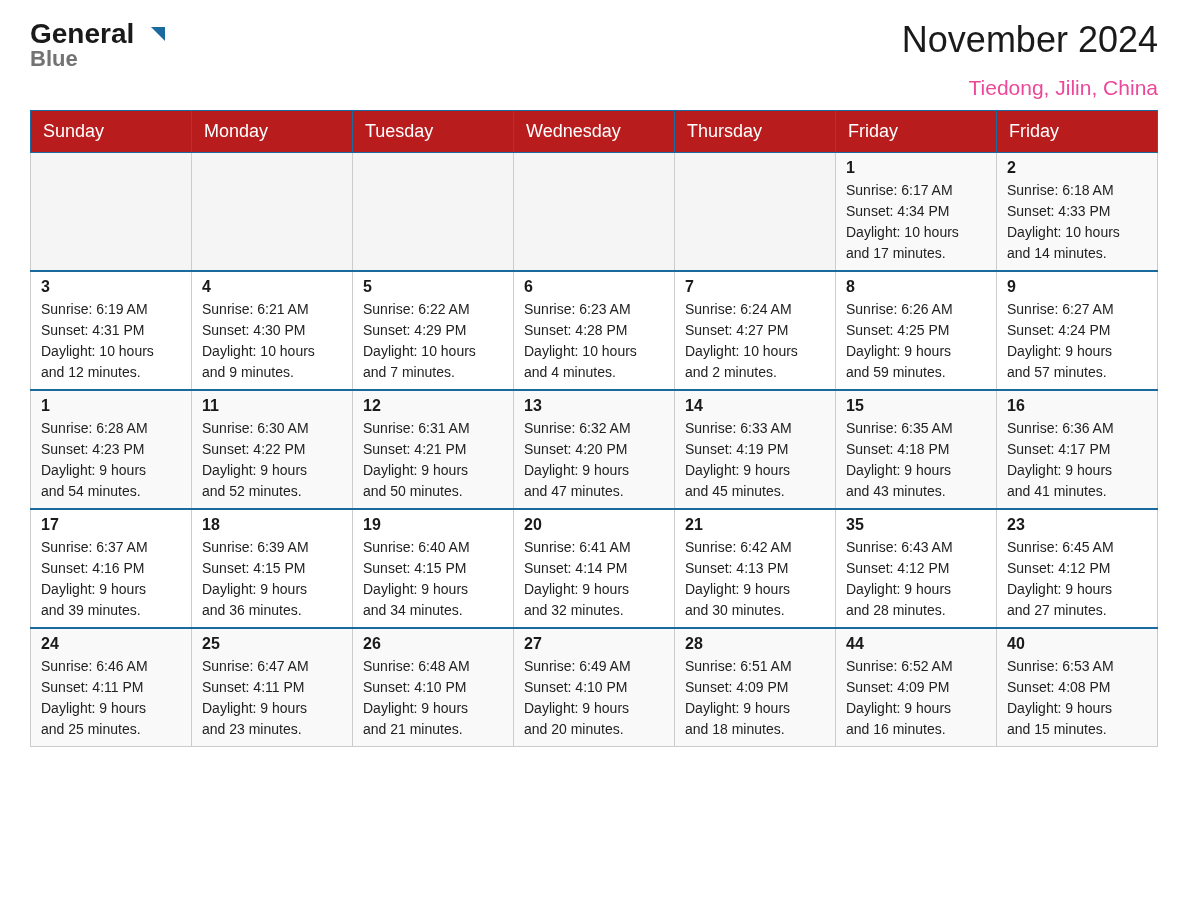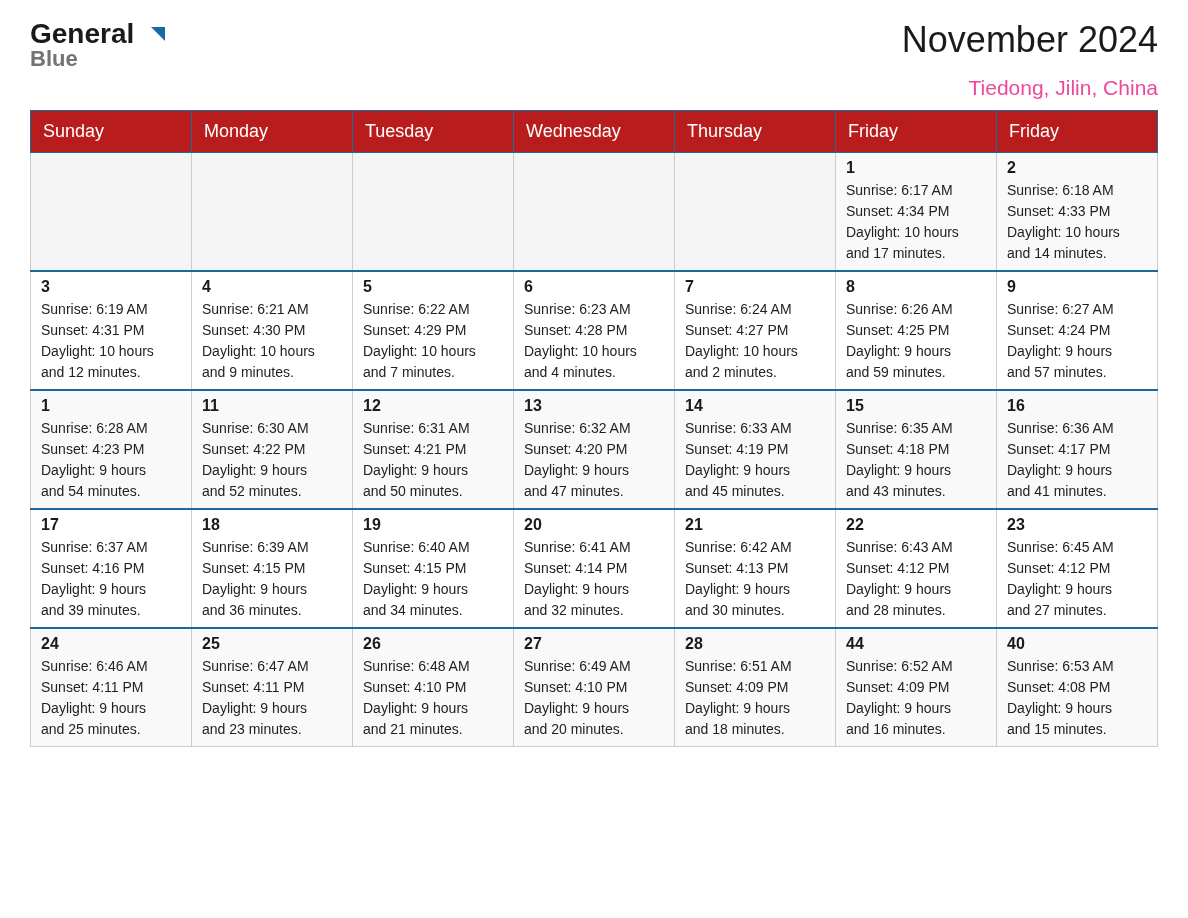--- a/index.html
+++ b/index.html
@@ -220,21 +220,21 @@
         </td>
         <td>
           <span class="day-number">20</span>
           <div class="day-info">Sunrise: 6:41 AM<br>Sunset: 4:14 PM<br>Daylight: 9 hours<br>and 32 minutes.</div>
         </td>
         <td>
           <span class="day-number">21</span>
           <div class="day-info">Sunrise: 6:42 AM<br>Sunset: 4:13 PM<br>Daylight: 9 hours<br>and 30 minutes.</div>
         </td>
         <td>
-          <span class="day-number">22</span>
+          <span class="day-number">35</span>
           <div class="day-info">Sunrise: 6:43 AM<br>Sunset: 4:12 PM<br>Daylight: 9 hours<br>and 28 minutes.</div>
         </td>
         <td>
           <span class="day-number">23</span>
           <div class="day-info">Sunrise: 6:45 AM<br>Sunset: 4:12 PM<br>Daylight: 9 hours<br>and 27 minutes.</div>
         </td>
       </tr>
       <tr class="row-border">
         <td>
           <span class="day-number">24</span>

